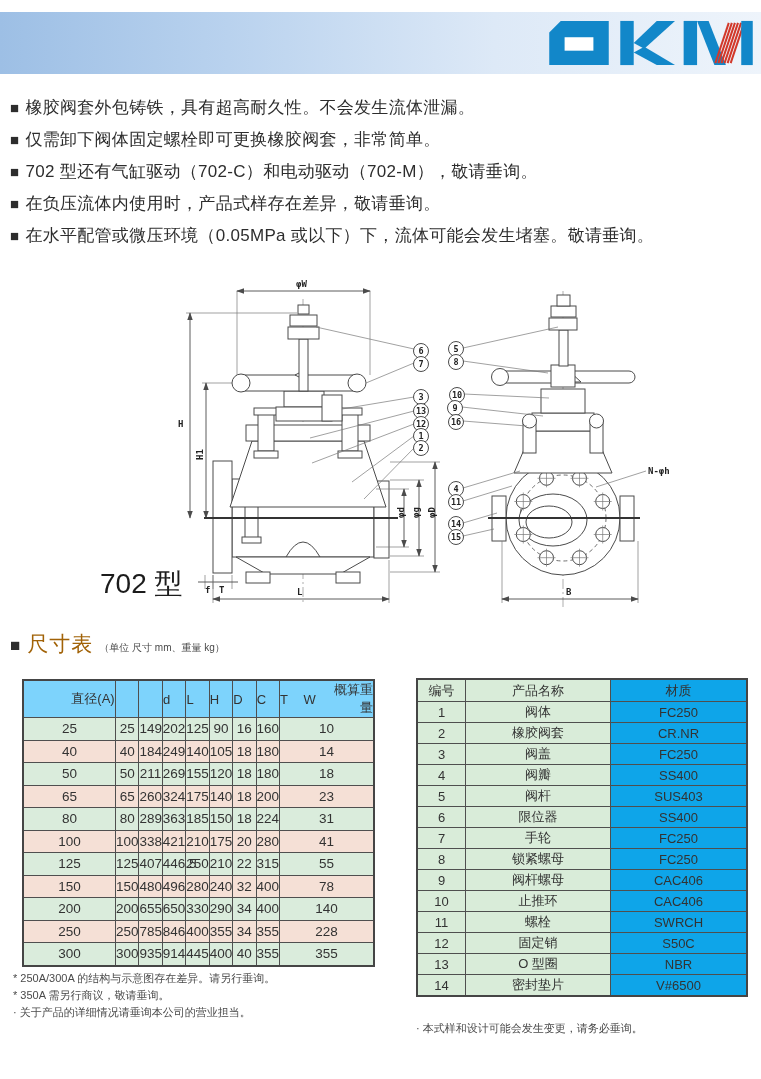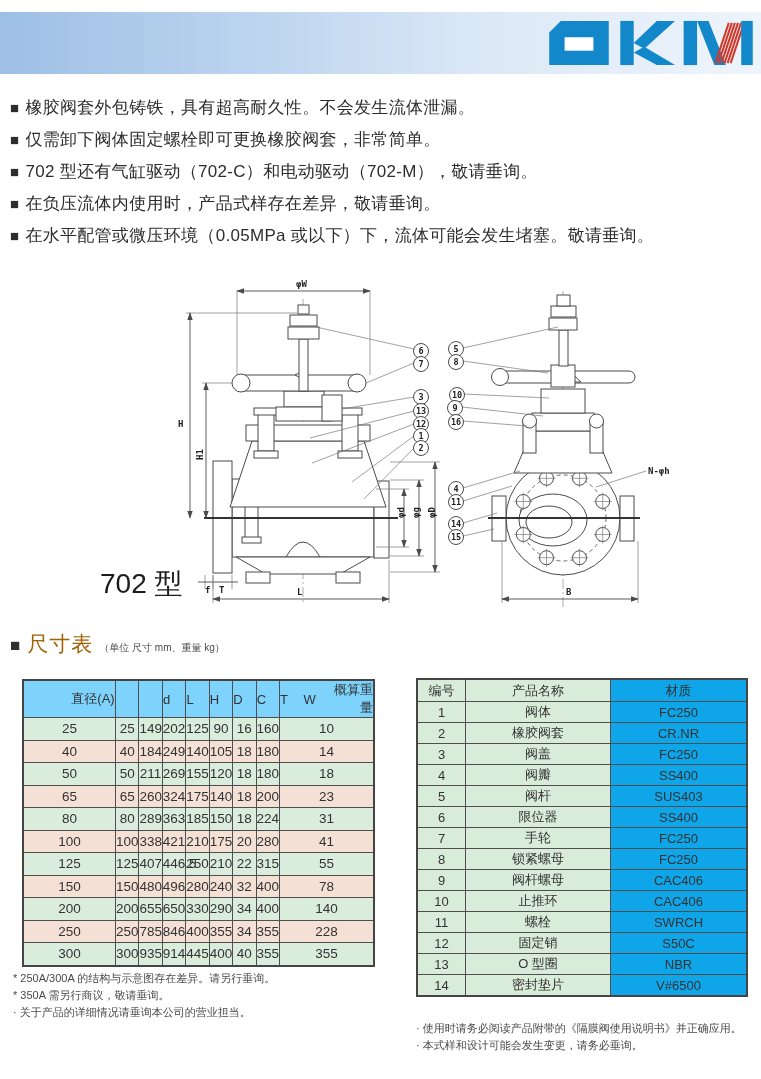--- a/index.html
+++ b/index.html
@@ -545,17 +545,16 @@
         </tr>
       </tbody>
     </table>
 
   <div class="fn fn-left">
     <div>* 250A/300A 的结构与示意图存在差异。请另行垂询。</div>
     <div>* 350A 需另行商议，敬请垂询。</div>
     <div>· 关于产品的详细情况请垂询本公司的营业担当。</div>
   </div>
   <div class="fn fn-right">
-    <div>· 使用时请务必阅读产品附带的《隔膜阀使用说明书》并正确应用。</div>
     <div>· 本式样和设计可能会发生变更，请务必垂询。</div>
   </div>
 
 </div>
 
 </body></html>

